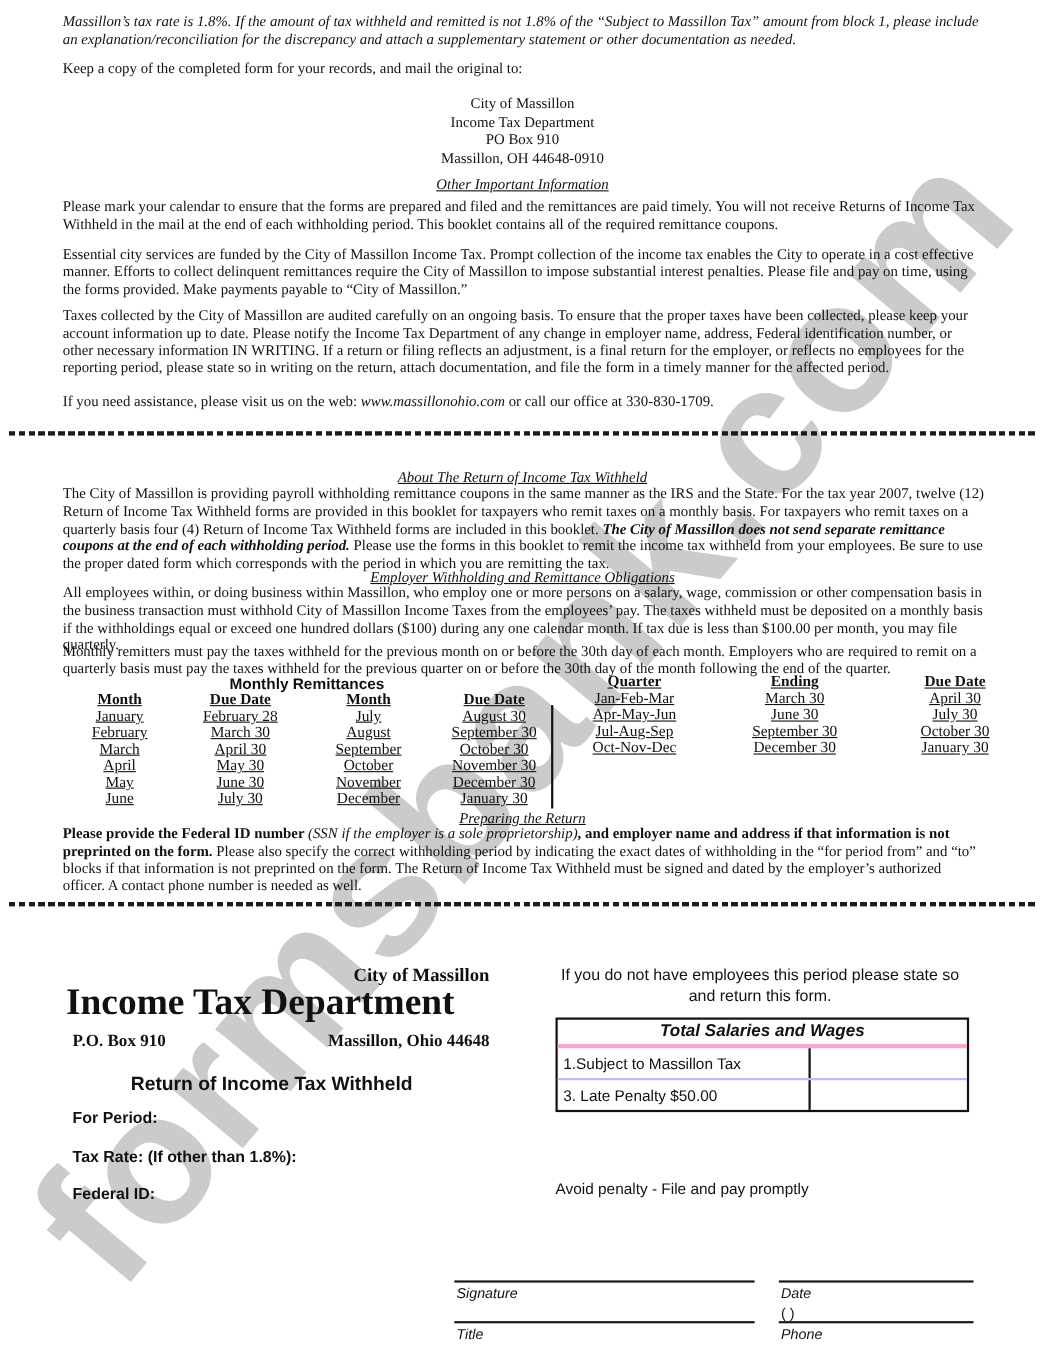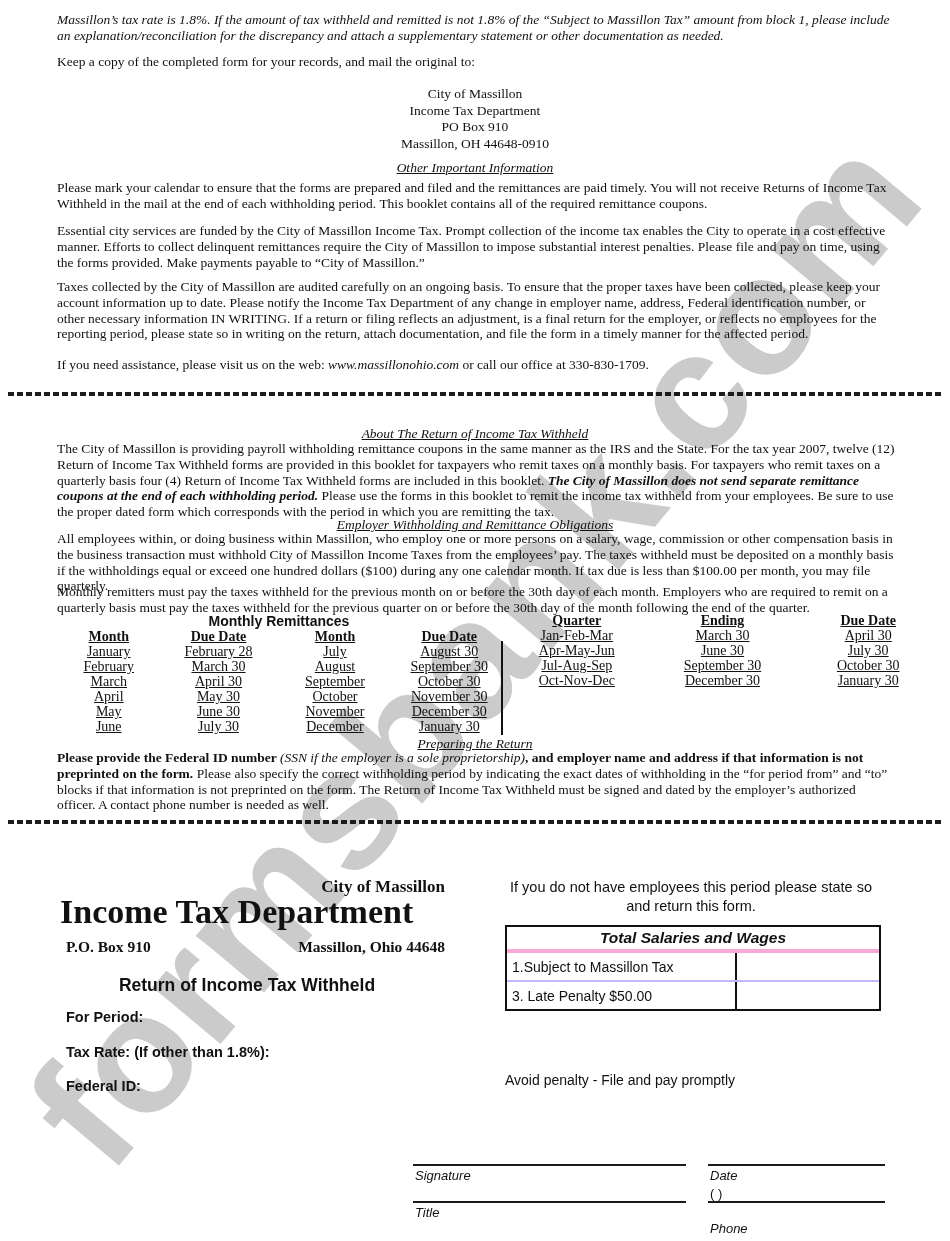--- a/index.html
+++ b/index.html
@@ -200,16 +200,16 @@
 
     <div class="abs sig-line" style="left:708px;top:1164px;width:177px;"></div>
     <div class="abs sig-label" style="left:710px;top:1168px;">Date</div>
 
     <div class="abs phone-area" style="left:710px;top:1186px;">(      )</div>
 
     <div class="abs sig-line" style="left:413px;top:1201px;width:273px;"></div>
     <div class="abs sig-label" style="left:415px;top:1205px;">Title</div>
 
     <div class="abs sig-line" style="left:708px;top:1201px;width:177px;"></div>
-    <div class="abs sig-label" style="left:710px;top:1205px;margin-top:16px;">Phone</div>
+    <div class="abs sig-label" style="left:710px;top:1205px;">Phone</div>
 
   </div>
 </div>
 
 </body></html>

